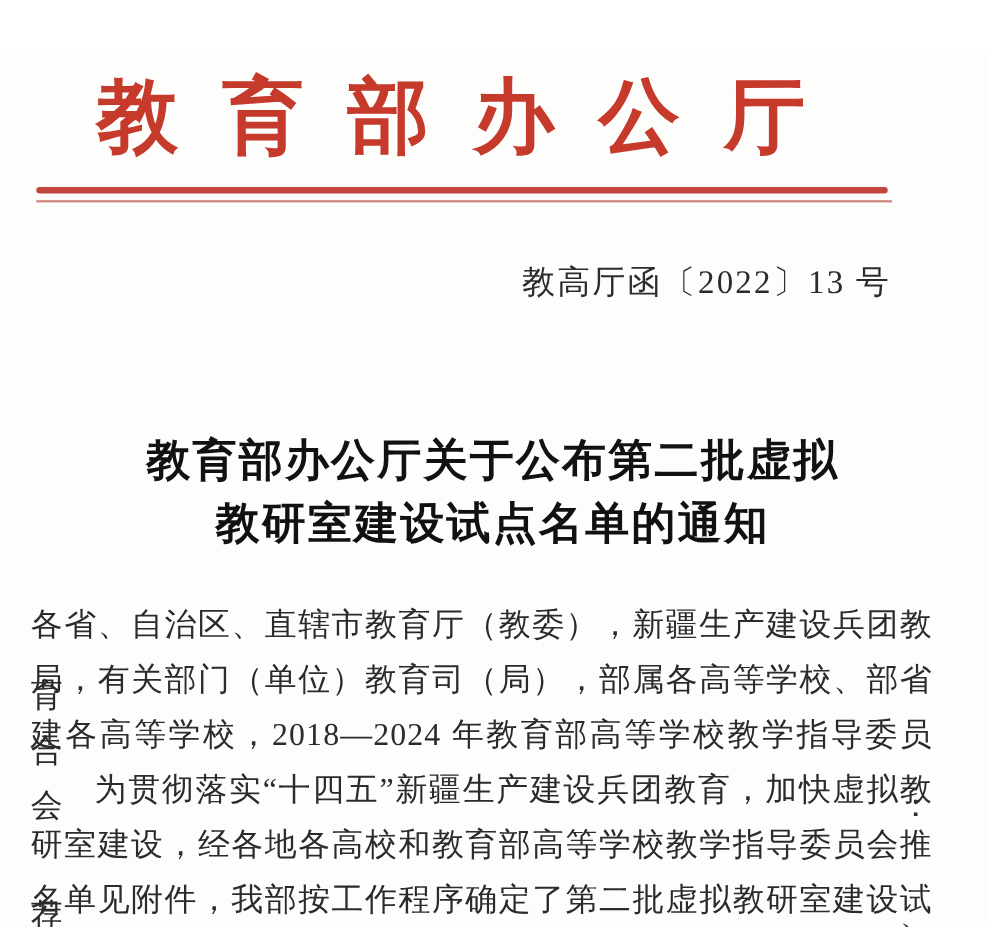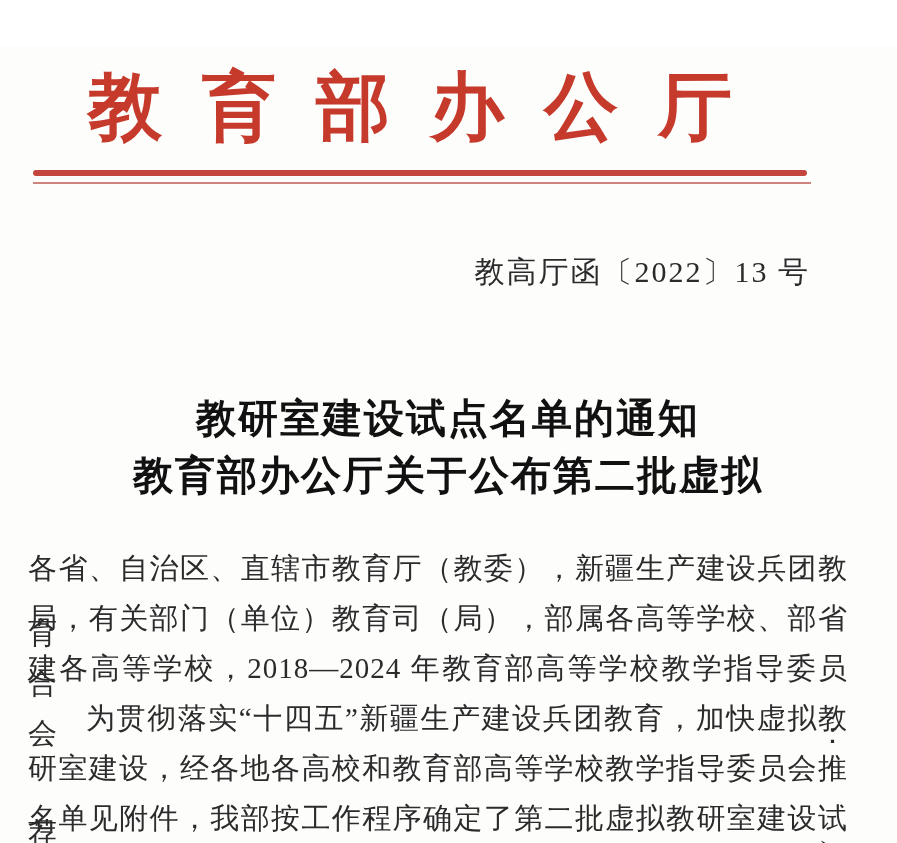--- a/index.html
+++ b/index.html
@@ -51,21 +51,21 @@
     top: 136px;
     left: 33px;
     width: 778px;
     height: 2px;
     background: var(--rule-thin-red, #cf837d);
   }
 
   
   .doc-number {
     position: absolute;
-    top: 207px;
+    top: 192px;
     right: 87px;
     font-size: 30px;
     line-height: 38px;
     color: var(--text-color, #2b2b2b);
     letter-spacing: 2px;
     white-space: nowrap;
   }
 
   
   .doc-title {
@@ -109,22 +109,22 @@
   <div class="letterhead">
     <span class="agency-name">教育部办公厅</span>
   </div>
 
   <div class="rule-thick"></div>
   <div class="rule-thin"></div>
 
   <div class="doc-number">教高厅函〔2022〕13 号</div>
 
   <div class="doc-title">
+    <div>教育部办公厅关于公布第二批虚拟</div>
     <div>教研室建设试点名单的通知</div>
-    <div>教育部办公厅关于公布第二批虚拟</div>
   </div>
 
   <div class="body-text">
     <div class="body-line">各省、自治区、直辖市教育厅（教委），新疆生产建设兵团教育</div>
     <div class="body-line">局，有关部门（单位）教育司（局），部属各高等学校、部省合</div>
     <div class="body-line">建各高等学校，2018—2024 年教育部高等学校教学指导委员会：</div>
     <div class="body-line indent">为贯彻落实“十四五”新疆生产建设兵团教育，加快虚拟教</div>
     <div class="body-line">研室建设，经各地各高校和教育部高等学校教学指导委员会推荐、</div>
     <div class="body-line">名单见附件，我部按工作程序确定了第二批虚拟教研室建设试</div>
     <div class="body-line">点名单，现予以公布（名单见附件），并就有关事宜通知如下。</div>

